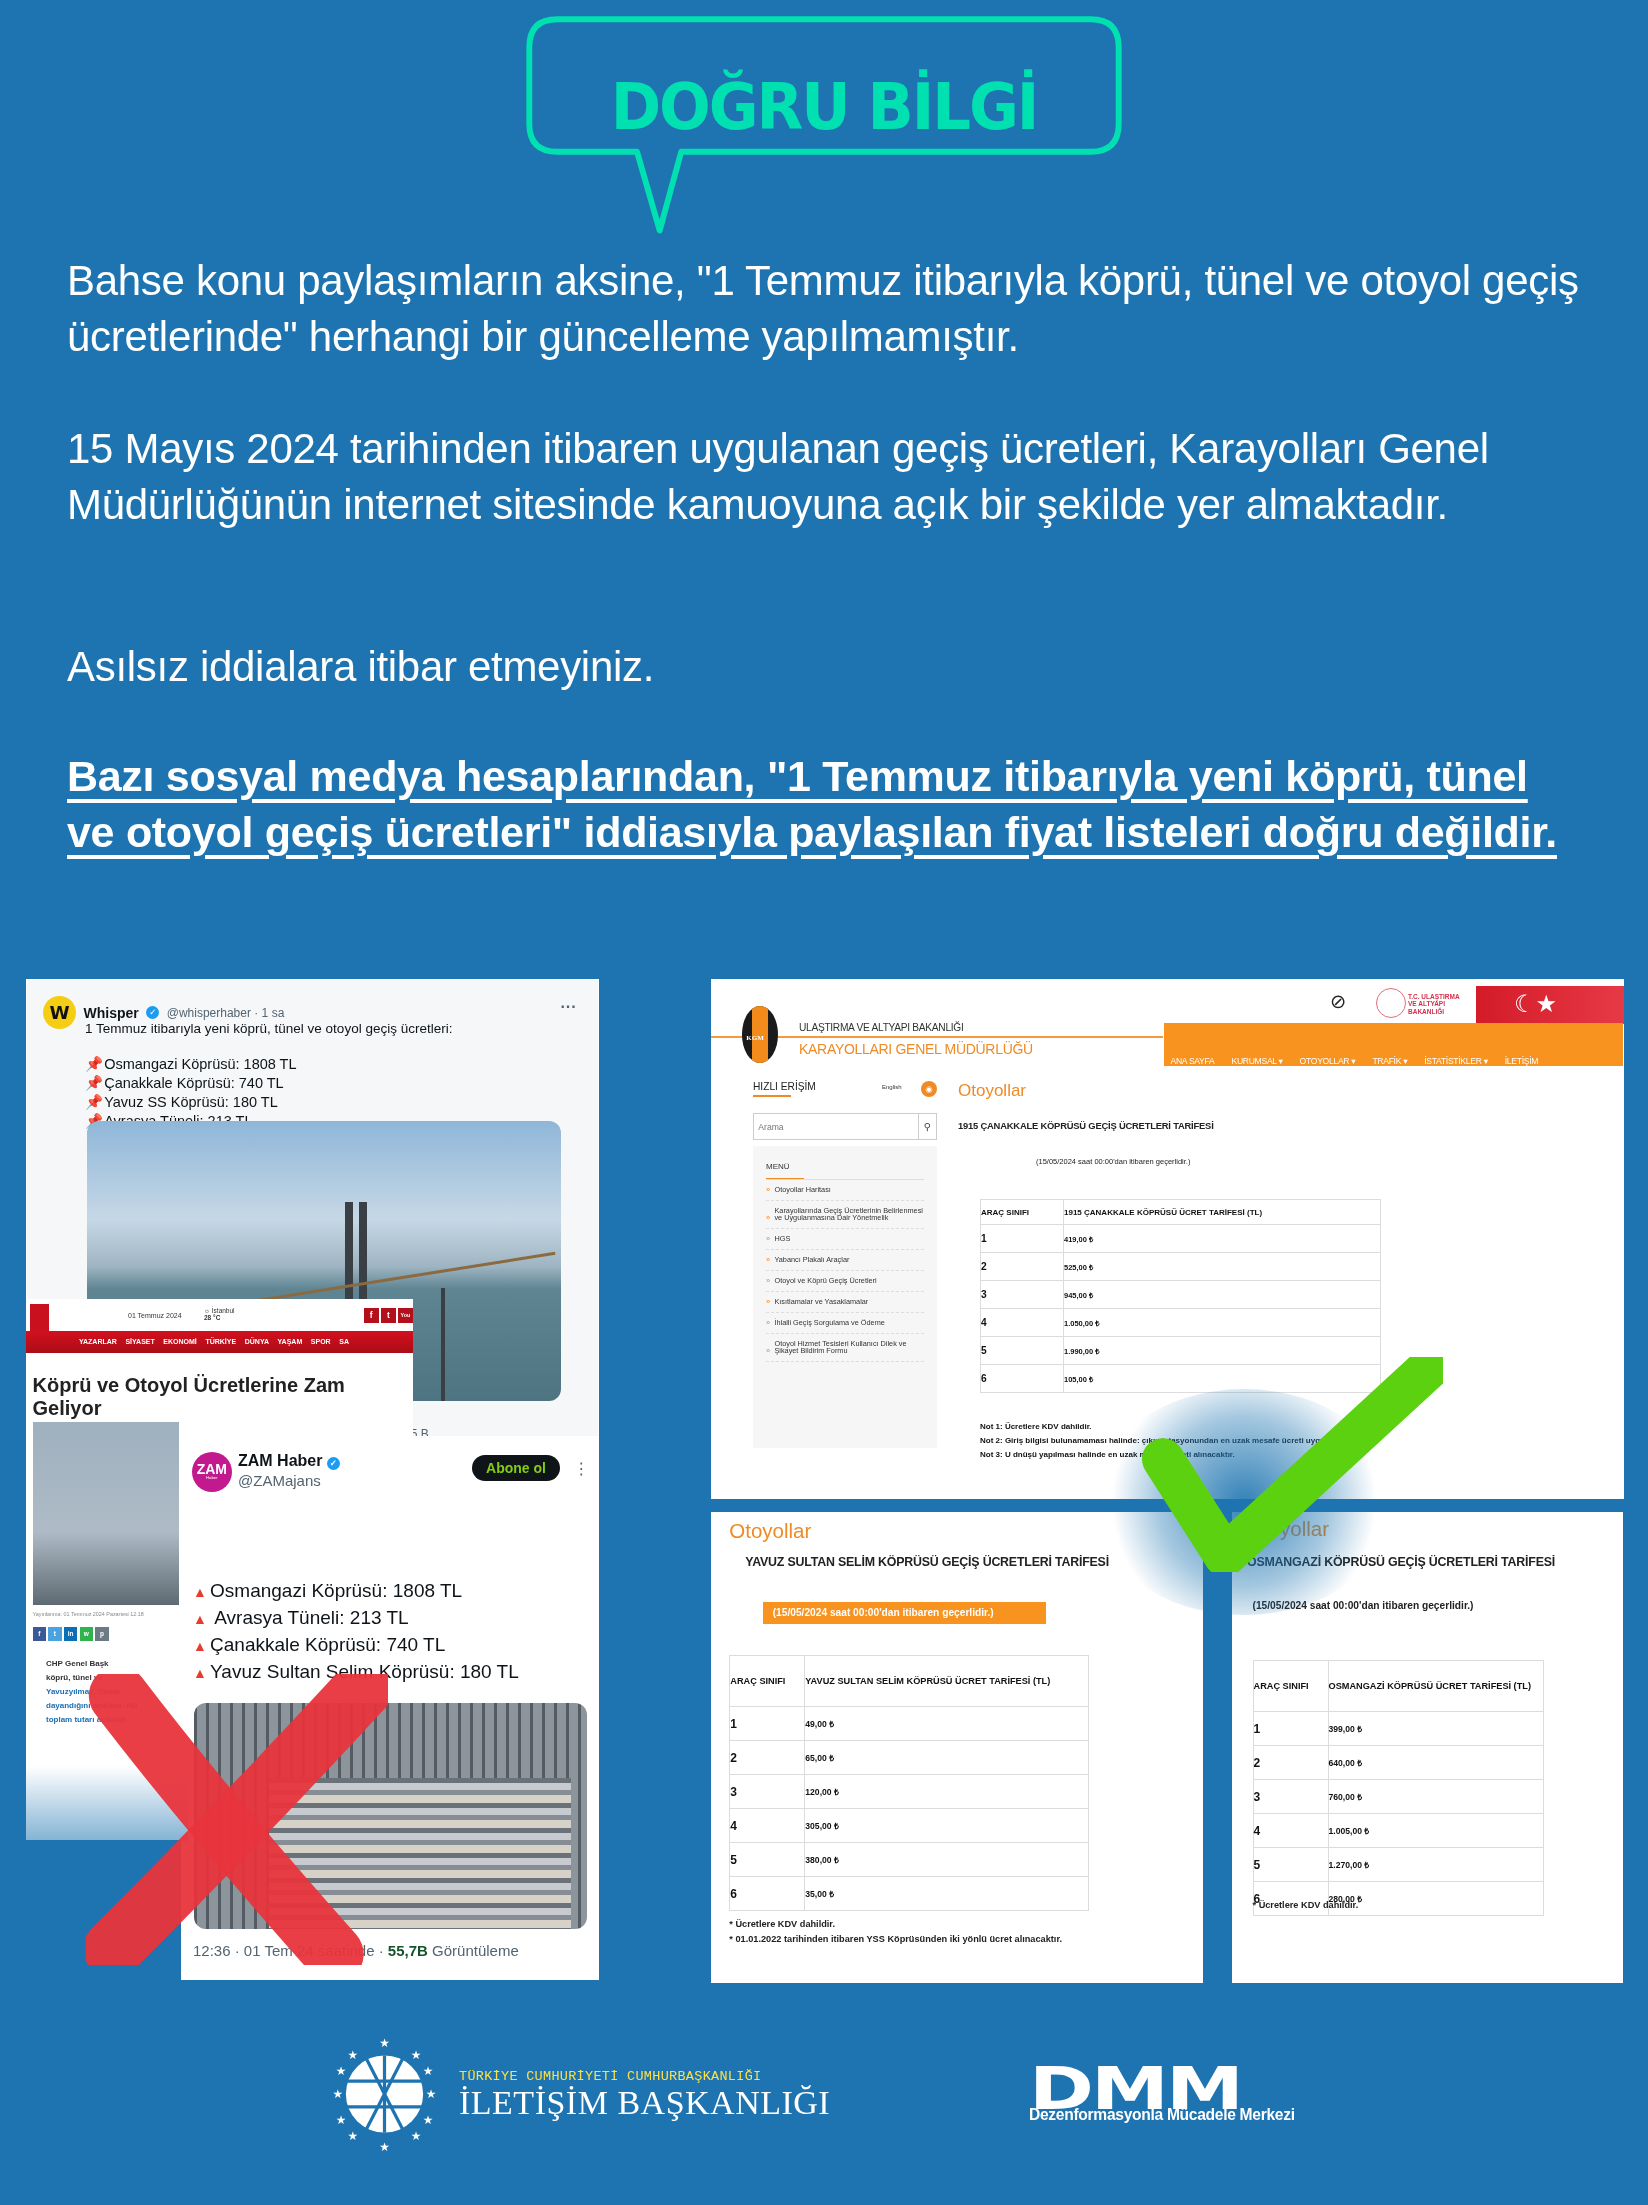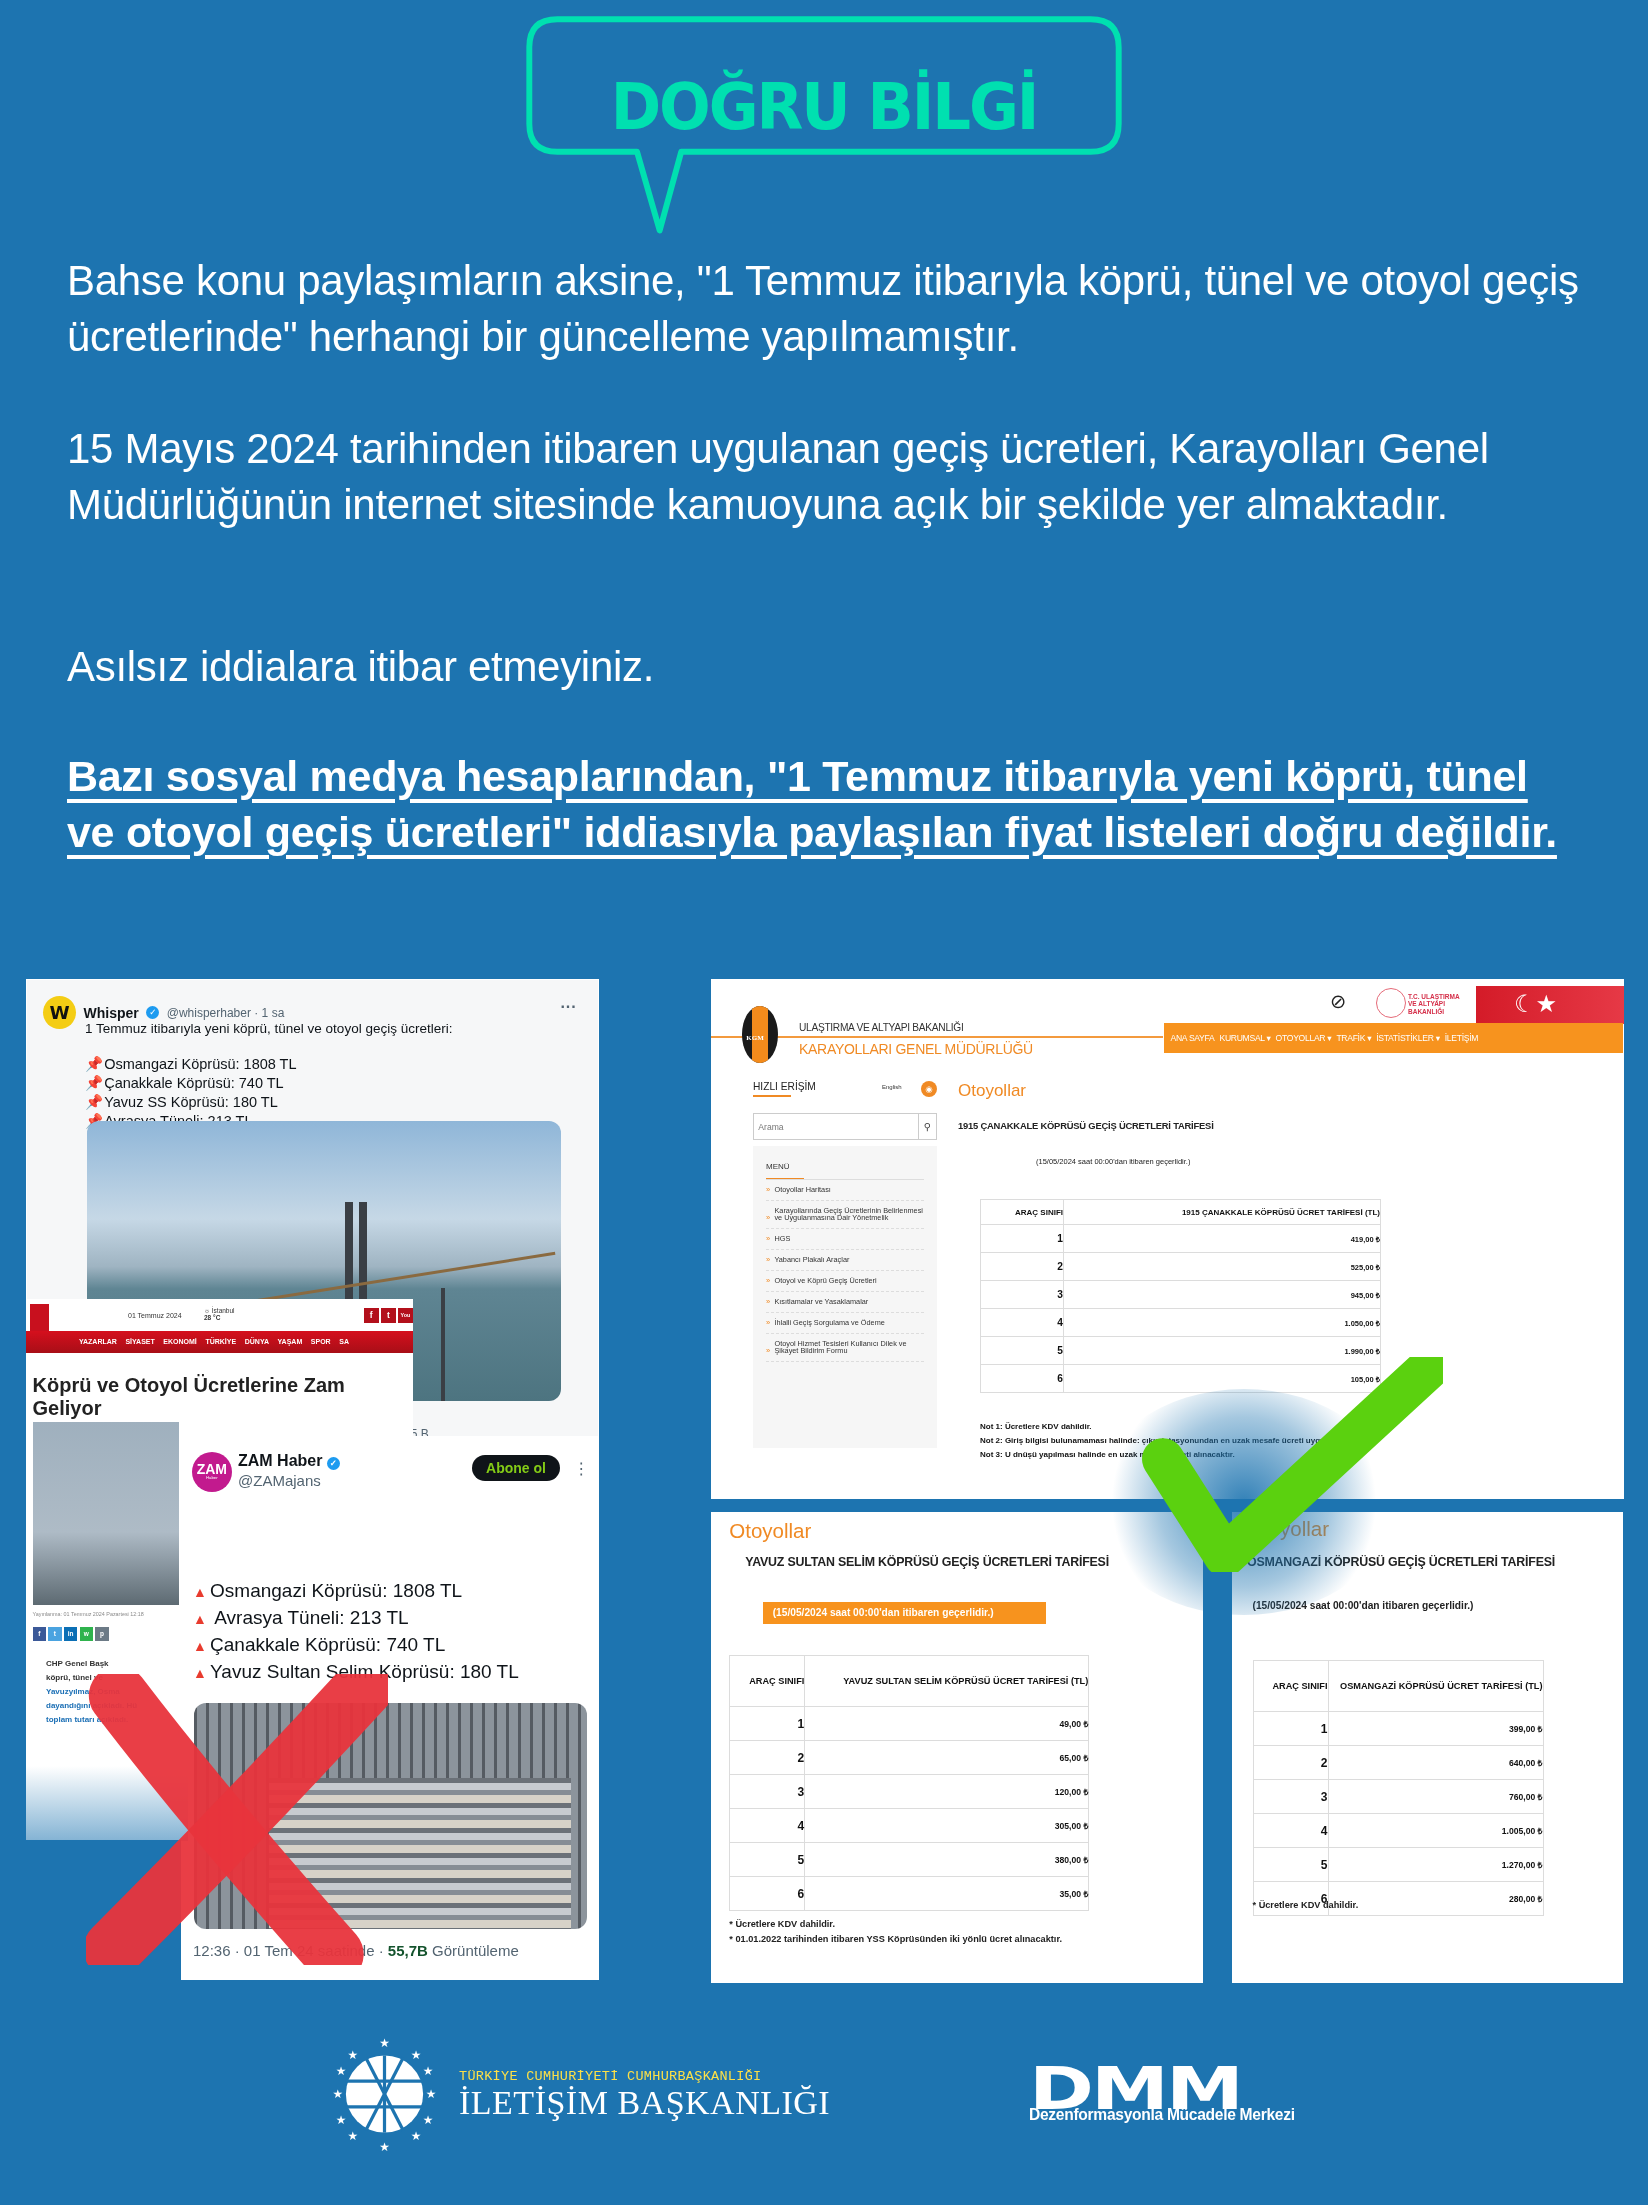--- a/index.html
+++ b/index.html
@@ -83,39 +83,39 @@
   .kgm-logo .kt { position: absolute; left: 4.3px; top: 28px; font-size: 7px; font-weight: bold; color: #fff; font-family: "Liberation Serif", serif; }
   .kgm-line { position: absolute; left: 0; top: 57px; width: 452px; height: 2.2px; background: #f39a3e; }
   .kgm-ministry { position: absolute; left: 88px; top: 43px; font-size: 10.2px; color: #333; letter-spacing: -0.3px; }
   .kgm-title { position: absolute; left: 88px; top: 62px; font-size: 14px; color: #f08a24; letter-spacing: -0.3px; }
   .kgm-eye { position: absolute; left: 619px; top: 10.8px; font-size: 19.4px; color: #222; }
   .kgm-badge { position: absolute; left: 665px; top: 8.6px; width: 86px; height: 32px; }
   .kgm-badge .c { position: absolute; left: 0; top: 0; width: 30px; height: 30px; border: 1.6px solid #e56a78; border-radius: 50%; }
   .kgm-badge .t { position: absolute; left: 32px; top: 5.4px; color: #d5304a; font-size: 6.5px; font-weight: bold; line-height: 7.5px; }
   .kgm-flag { position: absolute; left: 765px; top: 6.5px; width: 148px; height: 38px; background: linear-gradient(90deg, #d41b28, #e63946); }
   .kgm-flag .star { position: absolute; left: 38px; top: 4.3px; color: #fff; font-size: 24px; }
-  .kgm-nav { position: absolute; left: 453px; top: 44px; width: 459px; height: 30px; background: #f7931e; display: flex; align-items: center; gap: 5px; padding-left: 6.5px; }
+  .kgm-nav { position: absolute; left: 453px; top: 44px; width: 459px; height: 43px; background: #f7931e; display: flex; align-items: flex-end; gap: 17px; padding-left: 6.5px; }
   .kgm-nav span { color: #fff; font-size: 8.6px; letter-spacing: -0.3px; }
   .qa { position: absolute; left: 42px; top: 102px; font-size: 10.2px; color: #222; }
   .qa-line { position: absolute; left: 42px; top: 116px; width: 38px; height: 1.6px; background: #f08a24; }
   .english { position: absolute; left: 171px; top: 105px; font-size: 6px; color: #333; }
   .rss { position: absolute; left: 210px; top: 102px; width: 16px; height: 16px; border-radius: 50%; background: #f08a24; color: #fff; font-size: 8.6px; text-align: center; line-height: 16px; }
   .search { position: absolute; left: 42px; top: 134px; width: 184px; height: 27px; border: 0.5px solid #ccc; display: flex; }
   .search .in { flex: 1; padding-left: 4.3px; line-height: 26px; font-size: 8.6px; color: #777; }
   .search .btn { width: 18.3px; border-left: 0.5px solid #ccc; text-align: center; line-height: 26px; font-size: 9.7px; color: #333; }
   .menu { position: absolute; left: 42px; top: 167px; width: 184px; height: 302px; background: #f6f6f6; padding: 0 13px; }
   .menu-h { margin-top: 16px; font-size: 8px; color: #333; padding-bottom: 7.5px; border-bottom: 0.5px solid #ddd; position: relative; }
   .menu-h::after { content: ""; position: absolute; left: 0; bottom: -0.5px; width: 38px; height: 1.1px; background: #f08a24; }
   .menu-item { display: flex; gap: 4.3px; font-size: 7.3px; color: #333; padding: 6.5px 0; border-bottom: 0.5px dashed #ddd; line-height: 7px; align-items: flex-end; }
   .menu-item .ch { color: #f08a24; font-size: 7.5px; }
   .ot { position: absolute; left: 247px; top: 102px; font-size: 17px; color: #f08a24; }
   .kgm-h { position: absolute; left: 247px; top: 141px; font-size: 9.4px; font-weight: bold; color: #222; letter-spacing: -0.2px; }
   .kgm-valid { position: absolute; left: 325px; top: 178px; font-size: 7.5px; color: #222; }
   table.tariff { position: absolute; border-collapse: collapse; color: #111; }
-  table.tariff th, table.tariff td { border: 1.1px solid #dcdcdc; text-align: right; font-weight: bold; }
+  table.tariff th, table.tariff td { border: 1.1px solid #dcdcdc; text-align: left; font-weight: bold; }
   .t1 { left: 269px; top: 220px; width: 401px; }
   .t1 th { font-size: 8px; height: 25px; }
   .t1 td { height: 28px; font-size: 7.5px; }
   .t1 td.cls { font-size: 10.2px; width: 83px; }
   .notes { position: absolute; left: 269px; top: 441px; font-size: 8px; font-weight: bold; line-height: 14px; color: #111; }
 
   .yss { left: 711px; top: 1512px; width: 492px; height: 471px; background: #fff; color: #222; }
   .yss .ot2 { position: absolute; left: 18.3px; top: 6.5px; font-size: 20.5px; color: #f08a24; }
   .yss .h { position: absolute; left: 18.3px; top: 43px; font-size: 12.4px; font-weight: bold; letter-spacing: -0.2px; margin-left: 16px; }
   .yss .valid { position: absolute; left: 52px; top: 90px; width: 162px; height: 21.5px; background: #f7931e; color: #fff; font-size: 10.2px; font-weight: bold; line-height: 21.5px; padding-left: 9.7px; white-space: nowrap; }

